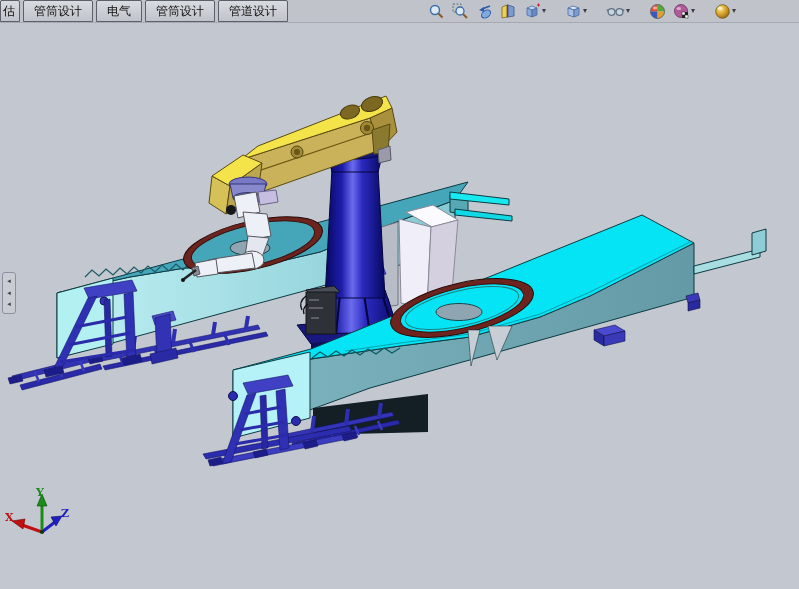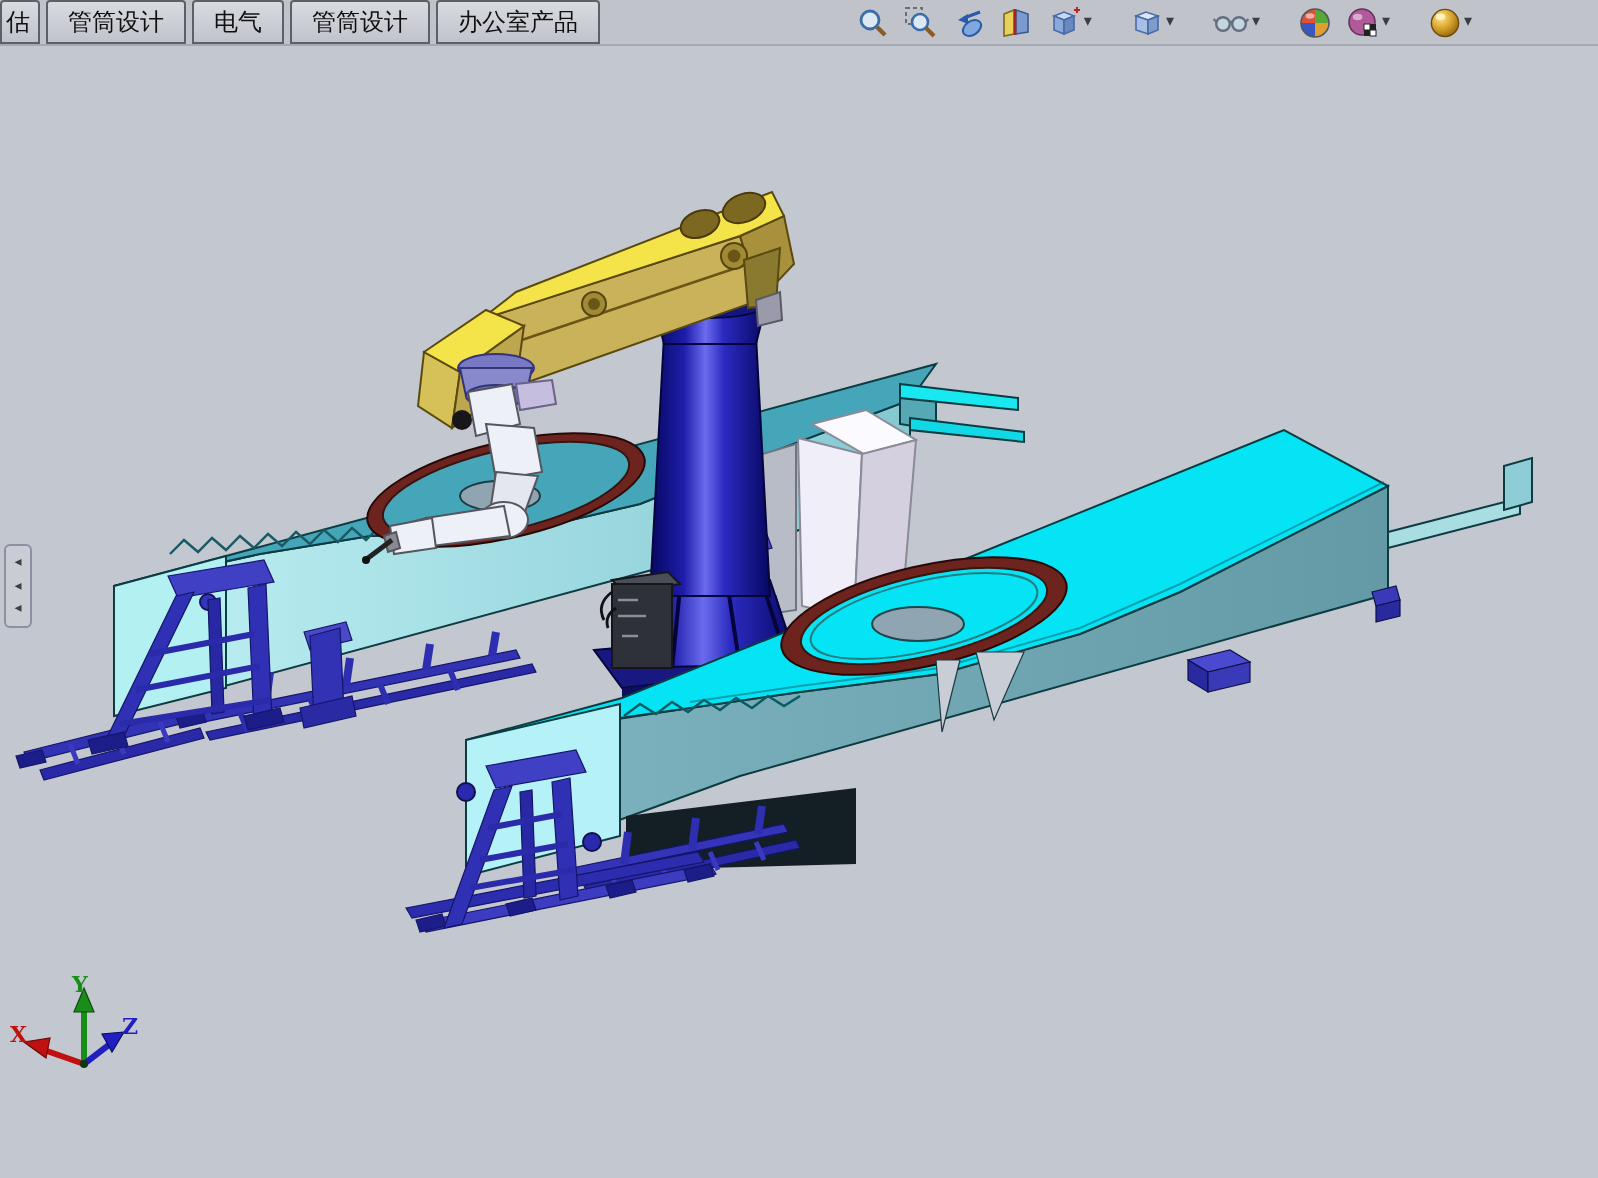--- a/index.html
+++ b/index.html
@@ -268,21 +268,21 @@
     <div class="tab">
         <span>管筒设计</span>
       </div>
     <div class="tab">
         <span>电气</span>
       </div>
     <div class="tab">
         <span>管筒设计</span>
       </div>
     <div class="tab">
-        <span>办公室产品</span>
+        <span>管道设计</span>
       </div>
   </div>
 
   <div class="hud-icons">
     <div class="hud-btn">
       <svg width="17" height="17" viewBox="0 0 17 17">
         <circle cx="7" cy="7" r="4.5" fill="#dce8f4" stroke="#3a6ea8" stroke-width="1.4"></circle>
         <path d="M10.5,10.5 L14.5,14.5" stroke="#8a5a2a" stroke-width="2.2"></path>
       </svg>
     </div>

